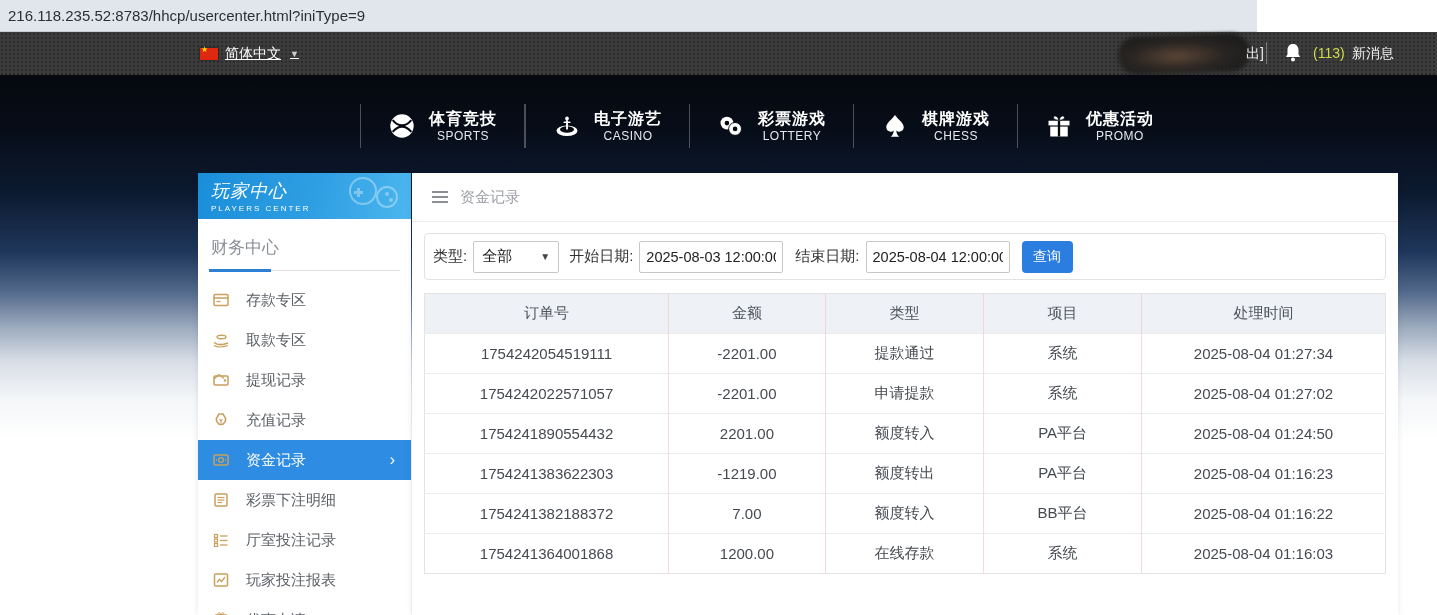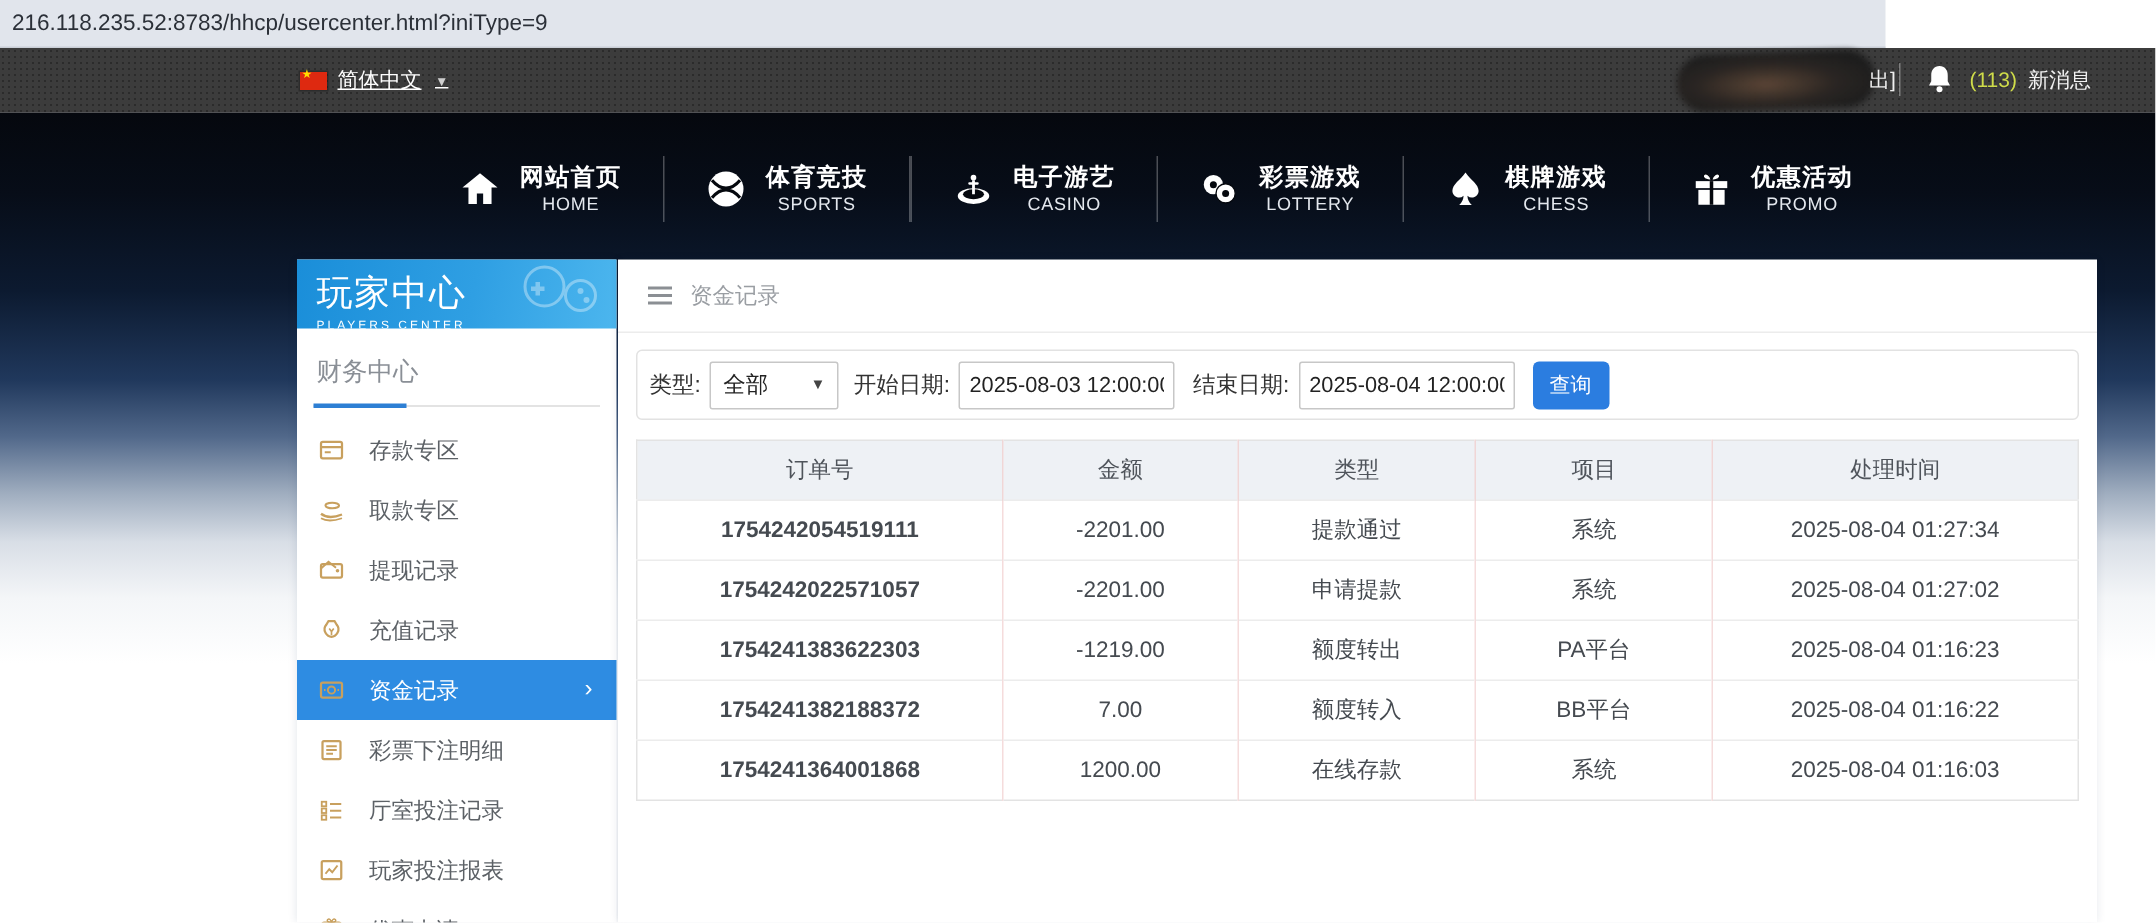--- a/index.html
+++ b/index.html
@@ -52,21 +52,21 @@
   .nav-zh { color:#ffffff; font-size:16px; font-weight:bold; letter-spacing:1px; }
   .nav-en { color:#e4e8ee; font-size:12px; letter-spacing:.5px; }
   .nav-sep { width:1px; height:44px; background:rgba(255,255,255,.28); flex:0 0 auto; }
 
   
   .sidebar { position:absolute; left:198px; top:173px; width:213px; height:442px;
     background:#fff; box-shadow:0 0 6px rgba(20,40,80,.12); }
   .side-head { position:relative; height:46px; overflow:hidden;
     background:linear-gradient(100deg,#1a8ed9 0%,#2f9fe3 55%,#4cb6ee 100%);
     color:#fff; padding:6px 0 0 13px; }
-  .side-head-zh { font-size:24px; letter-spacing:1px; }
+  .side-head-zh { font-size:18px; letter-spacing:1px;font-style:italic; }
   .side-head-en { font-size:8px; letter-spacing:2px; margin-top:1px; }
   .gamepad-decor { position:absolute; right:6px; top:2px; opacity:.35; }
   .finance-title { color:#8a8f96; font-size:17px; padding:17px 0 10px 13px; }
   .finance-underline { position:relative; height:3px; margin:0 11px 8px 11px;
     background:linear-gradient(to bottom, transparent 1px, #e3e3e3 1px, #e3e3e3 2px, transparent 2px); }
   .finance-underline:before { content:""; position:absolute; left:0; top:0;
     width:62px; height:3px; background:#2d7fd4; }
   .side-menu { list-style:none; }
   .side-item { position:relative; height:40px; display:flex; align-items:center;
     padding-left:14px; cursor:pointer; }
@@ -98,21 +98,21 @@
   .btn-query { width:51px; height:32px; background:#2b7de0; border:none; border-radius:4px;
     color:#fff; font-size:14px; cursor:pointer; }
 
   .fund-table { margin:13px 12px 0 12px; width:962px; border-collapse:collapse;
     border:1px solid #e3e3e3; table-layout:fixed; }
   .fund-table th { background:#eef1f5; height:40px; font-weight:normal;
     color:#4f545b; font-size:15px; border-left:1px solid #f0d6d6; }
   .fund-table th:first-child { border-left:none;margin-left:27px; }
   .fund-table td { height:40px; text-align:center; color:#454a50; font-size:15px;
     border-top:1px solid #ececec; border-left:1px solid #f5dcdc; background:#fff; }
-  .fund-table td:first-child { border-left:none;font-weight:bold; }
+  .fund-table td:first-child { border-left:none; }
   .col-order { width:25.4%; } .col-amt { width:16.3%; } .col-type { width:16.5%; }
   .col-proj { width:16.4%; } .col-time { width:25.4%; }
 </style>
 </head>
 <body>
 
 <div id="stage">
 
   <div class="urlbar">
     <span>216.118.235.52:8783/hhcp/usercenter.html?iniType=9</span>
@@ -134,29 +134,20 @@
       </svg>
     </span>
     <span class="msg-count">(113)</span>
     <span class="msg-label">新消息</span>
   </div>
 
   <div class="pagebg"></div>
 
   <nav class="mainnav">
 
-    <div class="nav-item">
-      <svg class="nav-icon" viewBox="0 0 24 24">
-        <path d="M12 3 L22 11.2 H18.6 V20.5 H13.8 V14.5 H10.2 V20.5 H5.4 V11.2 H2 Z" fill="#fff"></path>
-      </svg>
-      <span class="nav-txt">
-        <span class="nav-zh">网站首页</span>
-        <span class="nav-en">HOME</span>
-      </span>
-    </div>
     <span class="nav-sep"></span>
 
     <div class="nav-item">
       <svg class="nav-icon" viewBox="0 0 24 24">
         <circle cx="12" cy="12" r="10" fill="#fff"></circle>
         <path d="M4 7 C9 13 15 13 20 7 M4 17 C9 11 15 11 20 17" stroke="#05080e" stroke-width="1.8" fill="none"></path>
       </svg>
       <span class="nav-txt">
         <span class="nav-zh">体育竞技</span>
         <span class="nav-en">SPORTS</span>
@@ -366,20 +357,27 @@
           <td>2025-08-04 01:27:34</td>
         </tr>
         <tr>
           <td>1754242022571057</td>
           <td>-2201.00</td>
           <td>申请提款</td>
           <td>系统</td>
           <td>2025-08-04 01:27:02</td>
         </tr>
         <tr>
+          <td>1754241890554432</td>
+          <td>2201.00</td>
+          <td>额度转入</td>
+          <td>PA平台</td>
+          <td>2025-08-04 01:24:50</td>
+        </tr>
+        <tr>
           <td>1754241383622303</td>
           <td>-1219.00</td>
           <td>额度转出</td>
           <td>PA平台</td>
           <td>2025-08-04 01:16:23</td>
         </tr>
         <tr>
           <td>1754241382188372</td>
           <td>7.00</td>
           <td>额度转入</td>

